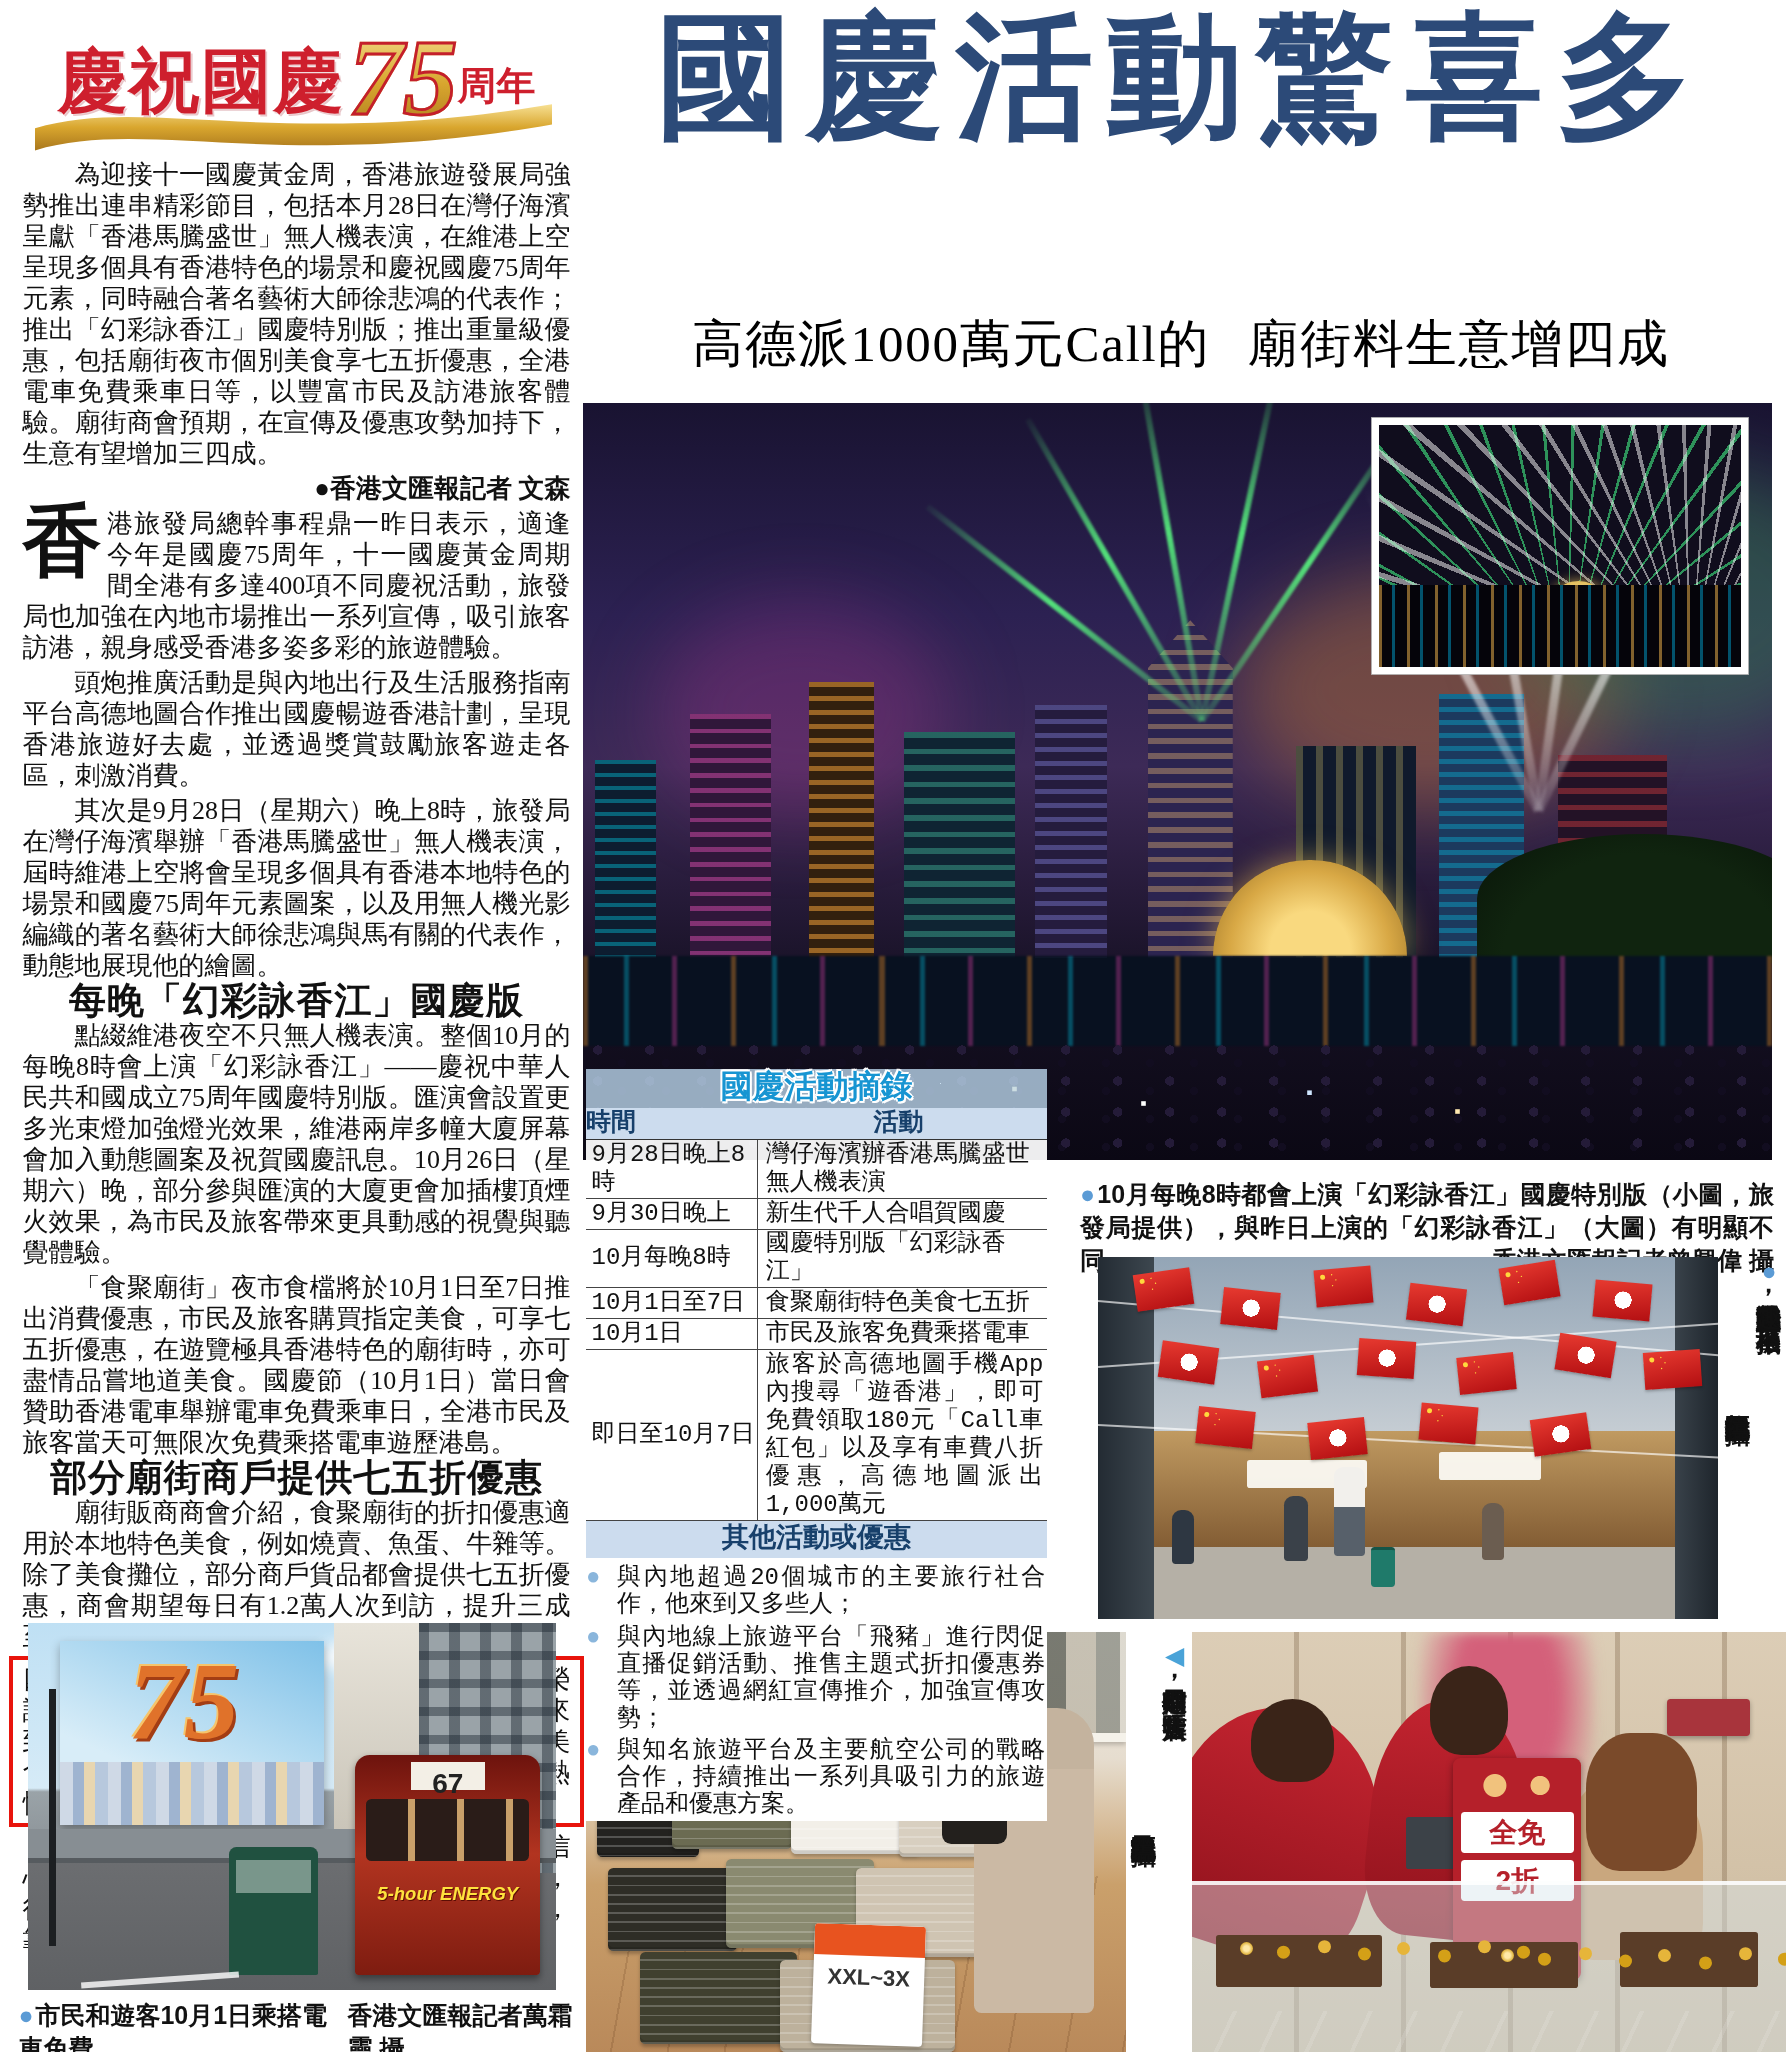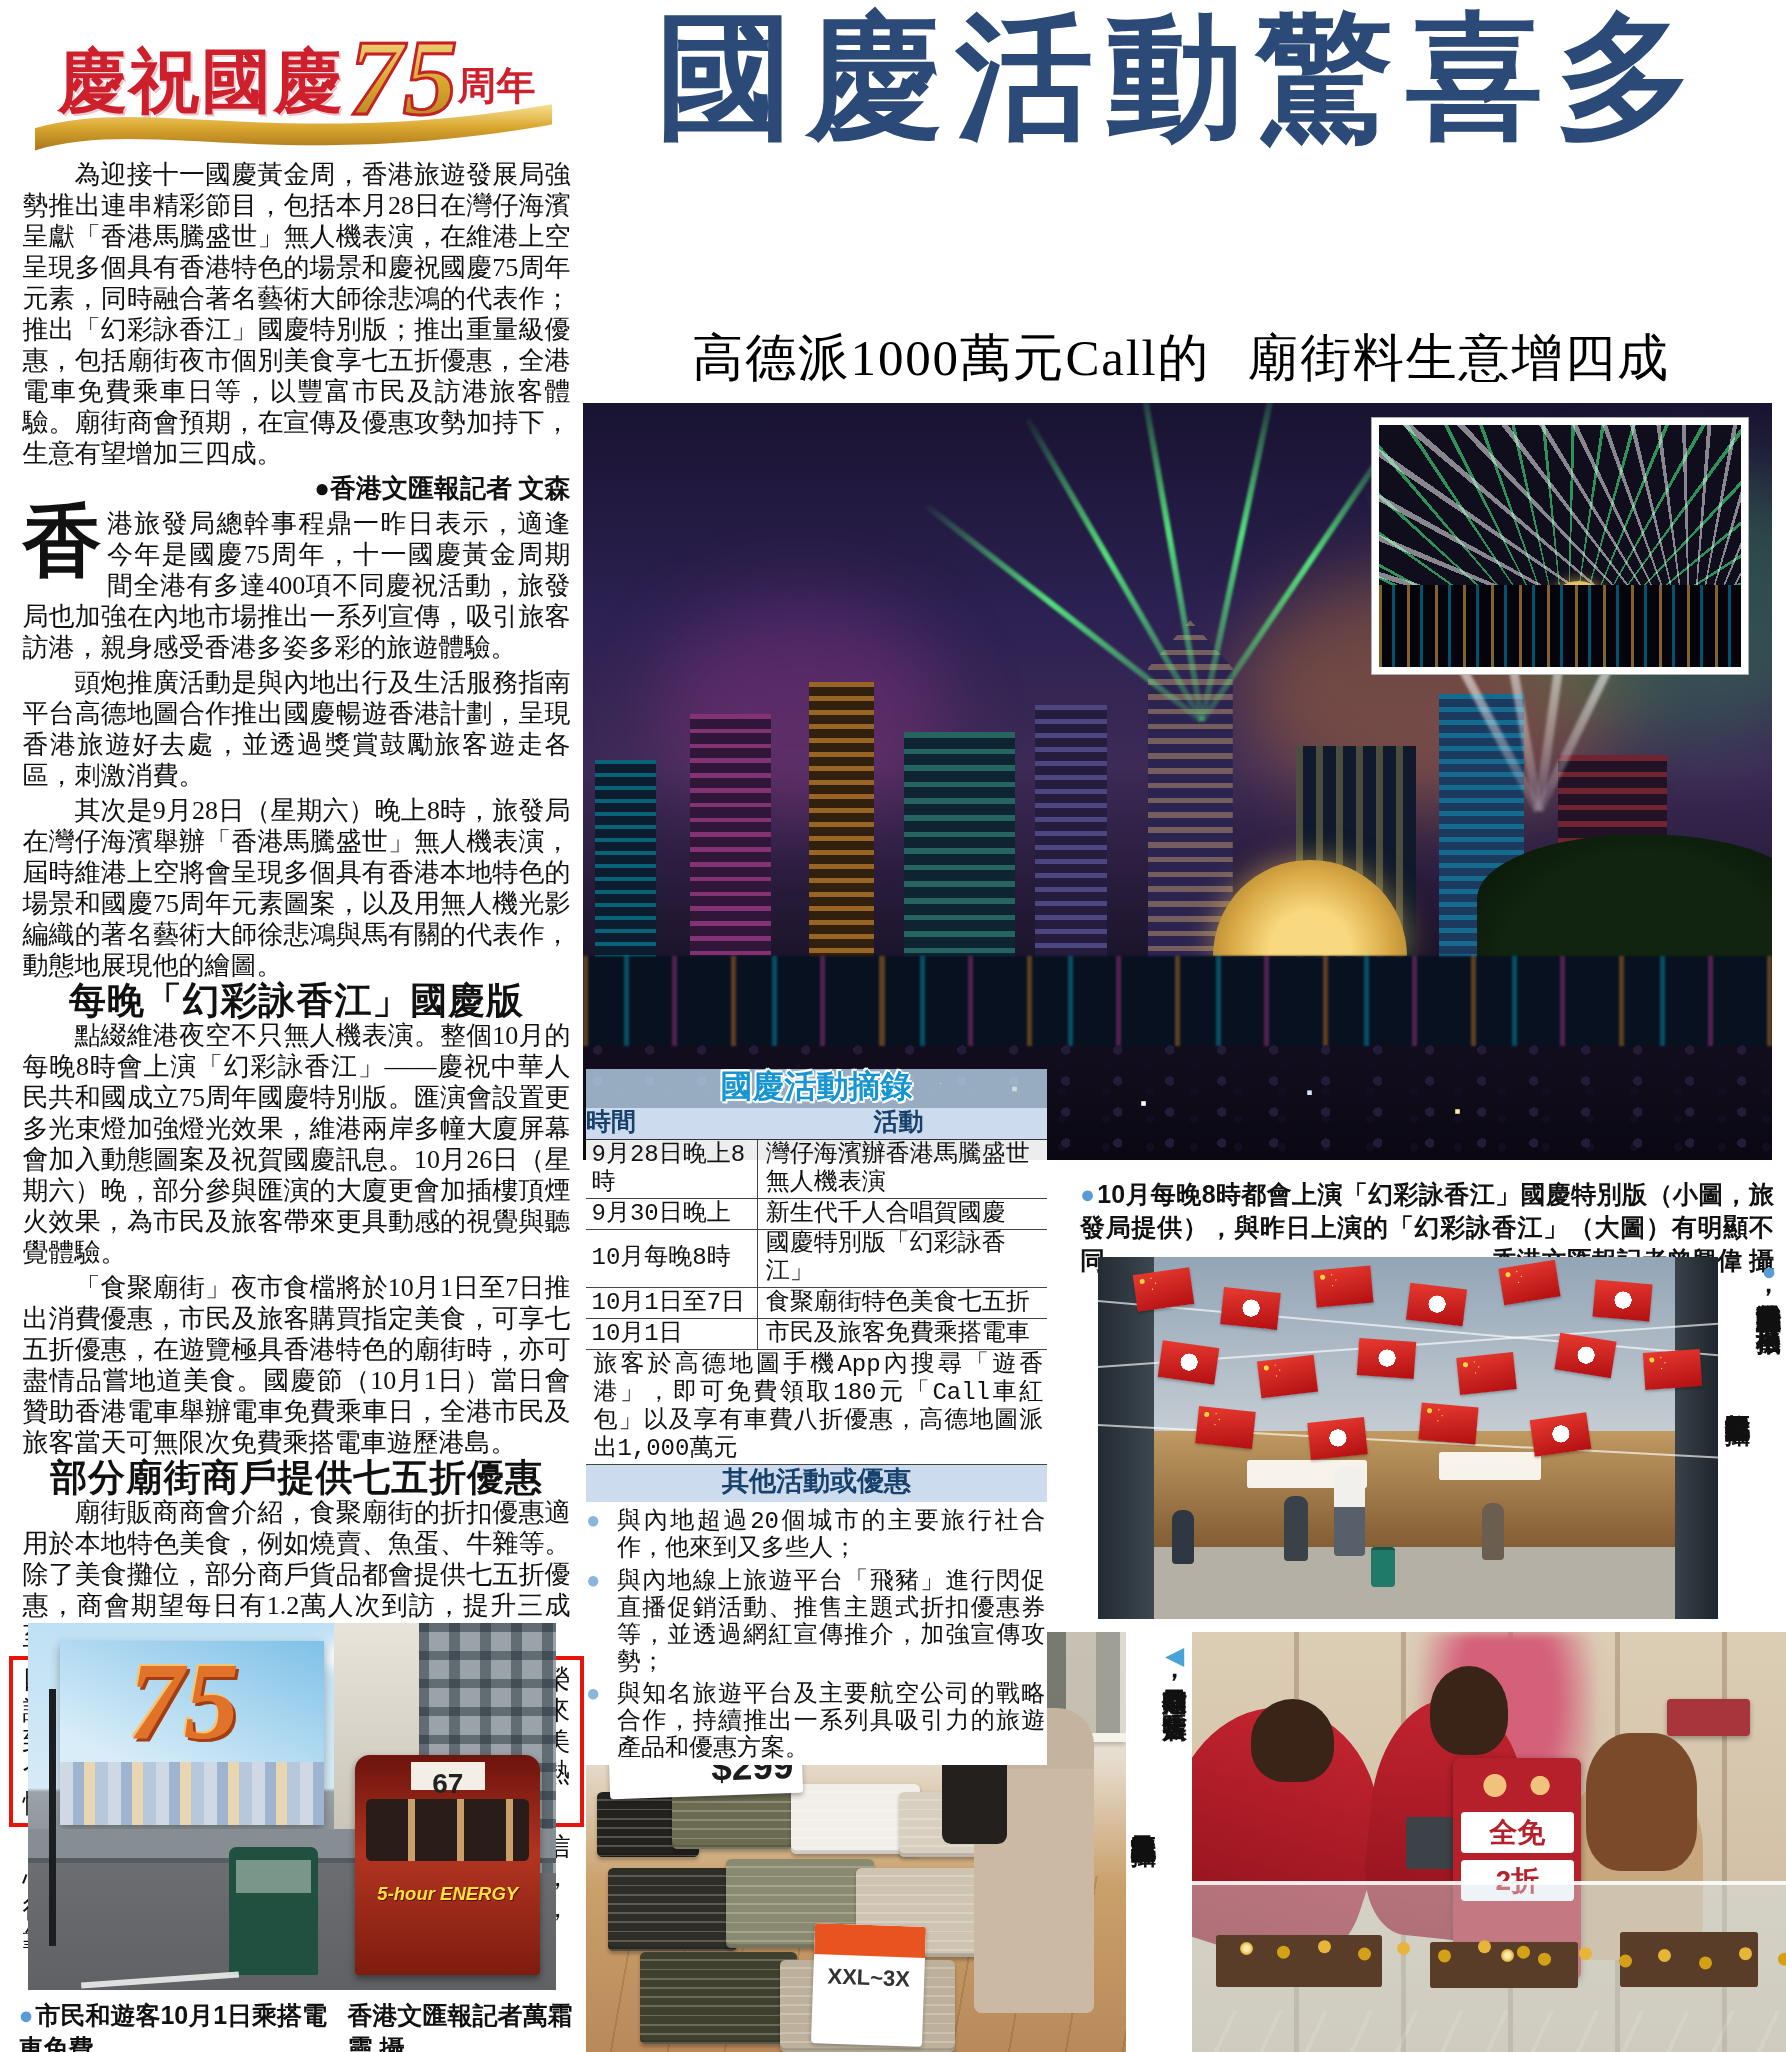--- a/index.html
+++ b/index.html
@@ -21,21 +21,21 @@
   .byline{text-align:right;font-weight:bold;text-indent:0 !important;}
   .dropcap{float:left;font-size:79px;line-height:61px;padding:3.7px 5.5px 0 0;font-weight:bold;}
   .lead-p{text-indent:0 !important;}
   .subhead{font-family:"Liberation Sans","DejaVu Sans",sans-serif;font-weight:900;
            font-size:37px;text-align:center;margin:9.2px 0 7.4px 0;text-indent:0 !important;letter-spacing:0.9px;}
   .red-box{border:4.6px solid #e8140c;margin:1.8px -9.2px;padding:0 5.5px;}
   .red-box p{text-indent:0;}
   
   .headline{position:absolute;left:583px;top:3.7px;width:1196px;text-align:center;
             font-weight:900;font-size:137px;line-height:148px;color:#2c4a78;letter-spacing:13px;}
-  .subheadline{position:absolute;left:583px;top:324px;width:1196px;text-align:center;
+  .subheadline{position:absolute;left:583px;top:310px;width:1196px;text-align:center;
                font-size:51px;color:#000;letter-spacing:1.8px;}
   .subheadline .gap{display:inline-block;width:37px;}
   
   .main-photo{position:absolute;left:583px;top:403px;width:1189px;height:757px;overflow:hidden;
               background:linear-gradient(180deg,#191331 0%,#2c2152 28%,#3d2a57 48%,#2a1d3e 62%,#151022 78%,#0b0814 100%);}
   .glow{position:absolute;border-radius:50%;filter:blur(37px);}
   .g1{left:55%;top:22%;width:388px;height:240px;background:rgba(230,140,40,.35);}
   .g2{left:78%;top:8%;width:351px;height:277px;background:rgba(60,160,80,.35);}
   .g3{left:6%;top:26%;width:295px;height:222px;background:rgba(200,60,160,.25);}
   .skyline{position:absolute;left:0;right:0;bottom:26%;height:42%;}
@@ -292,20 +292,21 @@
     </div>
     <div class="trow">
       <span class="c1">10月1日至7日</span>
       <span class="c2">食聚廟街特色美食七五折</span>
     </div>
     <div class="trow">
       <span class="c1">10月1日</span>
       <span class="c2">市民及旅客免費乘搭電車</span>
     </div>
     <div class="trow">
+      <span class="c1">即日至10月7日</span>
       <span class="c2" style="text-align:justify;">旅客於高德地圖手機App內搜尋「遊香港」，即可免費領取180元「Call車紅包」以及享有車費八折優惠，高德地圖派出1,000萬元</span>
     </div>
     <div class="other-band">其他活動或優惠</div>
     <div class="offers">
       <div class="offer">
         <span class="mark">●</span>
         <span>與內地超過20個城市的主要旅行社合作，他來到又多些人；</span>
       </div>
       <div class="offer">
         <span class="mark">●</span>

